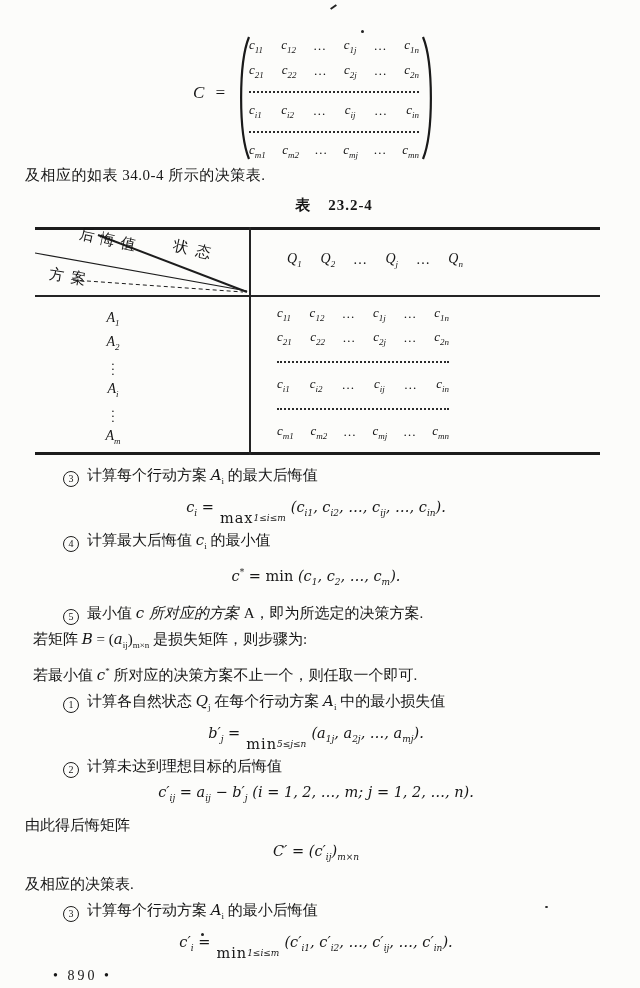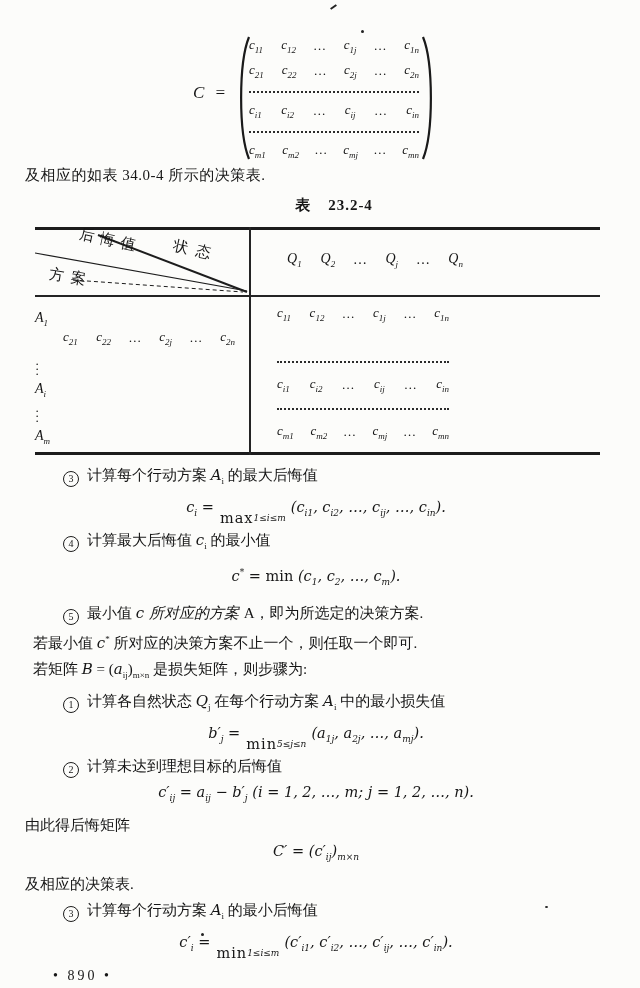--- a/index.html
+++ b/index.html
@@ -48,21 +48,21 @@
   .vd{position:absolute;left:214px;top:0;width:2px;height:100%;background:#242424;}
   .diag{position:absolute;left:0;top:3px;width:214px;height:65px;}
   .corner-lab{position:absolute;font-size:15px;white-space:nowrap;}
   .lab-regret{left:44px;top:4px;letter-spacing:6px;transform:rotate(12deg);}
   .lab-state{left:138px;top:14px;letter-spacing:8px;transform:rotate(12deg);}
   .lab-scheme{left:14px;top:41px;letter-spacing:7px;transform:rotate(9deg);}
   #qrow{position:absolute;left:252px;top:24px;width:176px;font-size:14px;}
   #table-rows{position:absolute;left:0;top:78px;width:565px;height:136px;
     display:flex;flex-direction:column;justify-content:space-between;}
   .trow{display:flex;align-items:center;height:18px;}
-  .tlabel{width:214px;text-align:left;padding-right:58px;box-sizing:border-box;
+  .tlabel{width:214px;text-align:center;padding-right:58px;box-sizing:border-box;
     font-style:italic;font-size:14px;margin-top:10px;}
   .tcells{margin-left:28px;width:172px;font-size:13px;}
   .tdotline{margin-left:28px;width:172px;height:2px;border-bottom:2px dotted #2b2b2b;}
   .vdcol{display:inline-flex;flex-direction:column;font-size:13px;font-style:normal;line-height:5px;}
   .vdcol span{height:5px;}
 
   
   #steps{position:absolute;left:25px;top:462px;width:582px;font-size:15px;}
   .step{display:flex;align-items:baseline;gap:8px;padding-left:38px;line-height:26px;}
   .circ{display:inline-flex;align-items:center;justify-content:center;flex:none;
@@ -168,20 +168,21 @@
         <div class="tcells cells">
           <span class="cell">c<sub>11</sub></span>
           <span class="cell">c<sub>12</sub></span>
           <span class="cell">…</span>
           <span class="cell">c<sub>1j</sub></span>
           <span class="cell">…</span>
           <span class="cell">c<sub>1n</sub></span>
         </div>
       </div>
       <div class="trow">
+        <div class="tlabel">A<sub>2</sub></div>
         <div class="tcells cells">
           <span class="cell">c<sub>21</sub></span>
           <span class="cell">c<sub>22</sub></span>
           <span class="cell">…</span>
           <span class="cell">c<sub>2j</sub></span>
           <span class="cell">…</span>
           <span class="cell">c<sub>2n</sub></span>
         </div>
       </div>
       <div class="trow">
@@ -236,22 +237,22 @@
       </span><span class="rhsf">(c<sub>i1</sub>, c<sub>i2</sub>, …, c<sub>ij</sub>, …, c<sub>in</sub>).</span></div>
     <div class="step">
       <span class="circ">4</span>
       <span class="stept">计算最大后悔值 <i>c</i><sub>i</sub> 的最小值</span>
     </div>
     <div class="formula">c<sup>*</sup> = <span class="rm">min</span> (c<sub>1</sub>, c<sub>2</sub>, …, c<sub>m</sub>).</div>
     <div class="step">
       <span class="circ">5</span>
       <span class="stept">最小值 <i>c</i><sup><i></i></sup><i> 所对应的方案 </i>A<i><sup></sup></i>，即为所选定的决策方案.</span>
     </div>
+    <div class="para">若矩阵 <i>B</i> = (<i>a</i><sub>ij</sub>)<sub>m×n</sub> 是损失矩阵，则步骤为:</div>
     <div class="para">若最小值 <i>c</i><sup>*</sup> 所对应的决策方案不止一个，则任取一个即可.</div>
-    <div class="para">若矩阵 <i>B</i> = (<i>a</i><sub>ij</sub>)<sub>m×n</sub> 是损失矩阵，则步骤为:</div>
     <div class="step">
       <span class="circ">1</span>
       <span class="stept">计算各自然状态 <i>Q</i><sub>j</sub> 在每个行动方案 <i>A</i><sub>i</sub> 中的最小损失值</span>
     </div>
     <div class="formula"><span class="lhsf">b′<sub>j</sub> =</span><span class="opstack">
         <span class="op">min</span>
         <span class="cond">5≤j≤n</span>
       </span><span class="rhsf">(a<sub>1j</sub>, a<sub>2j</sub>, …, a<sub>mj</sub>).</span></div>
     <div class="step">
       <span class="circ">2</span>

